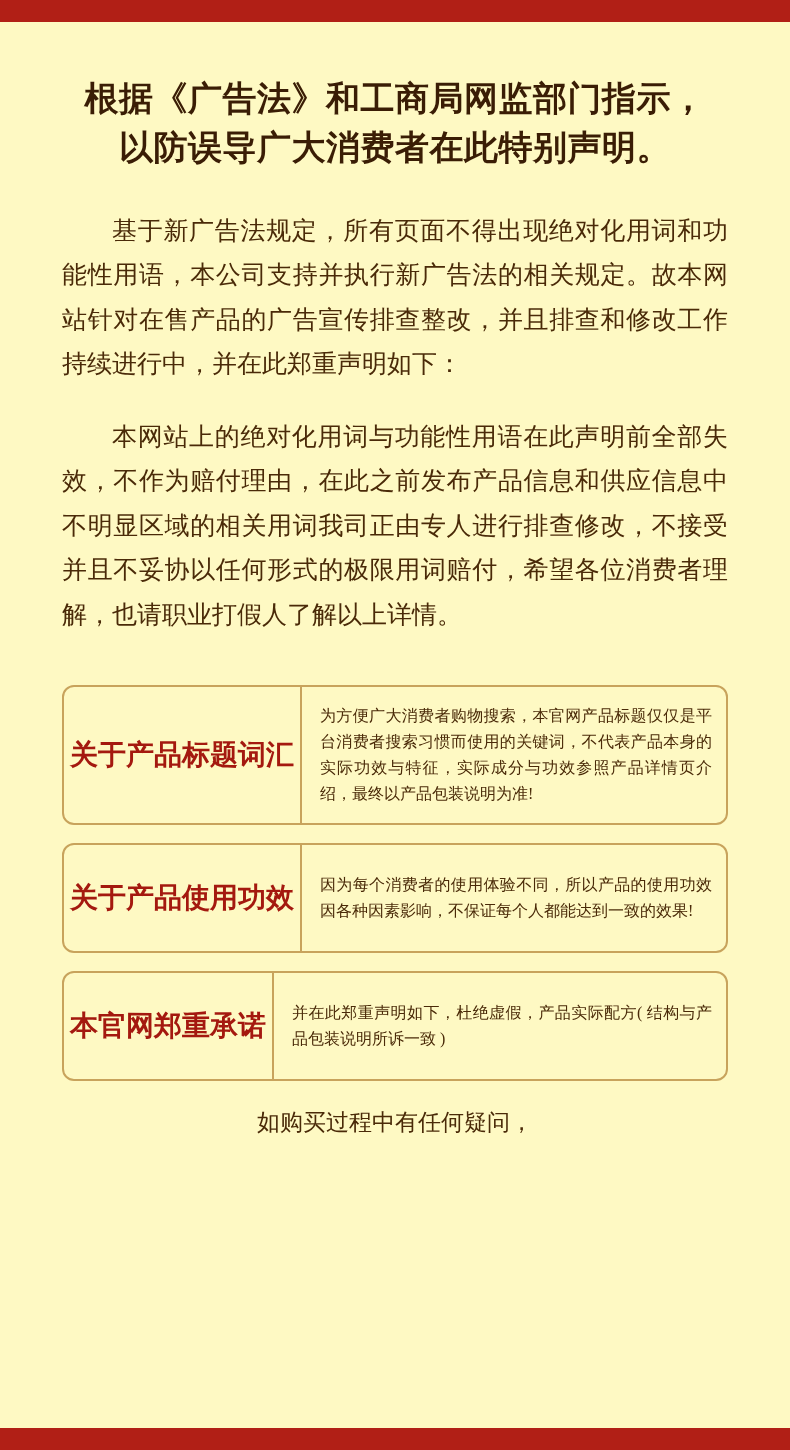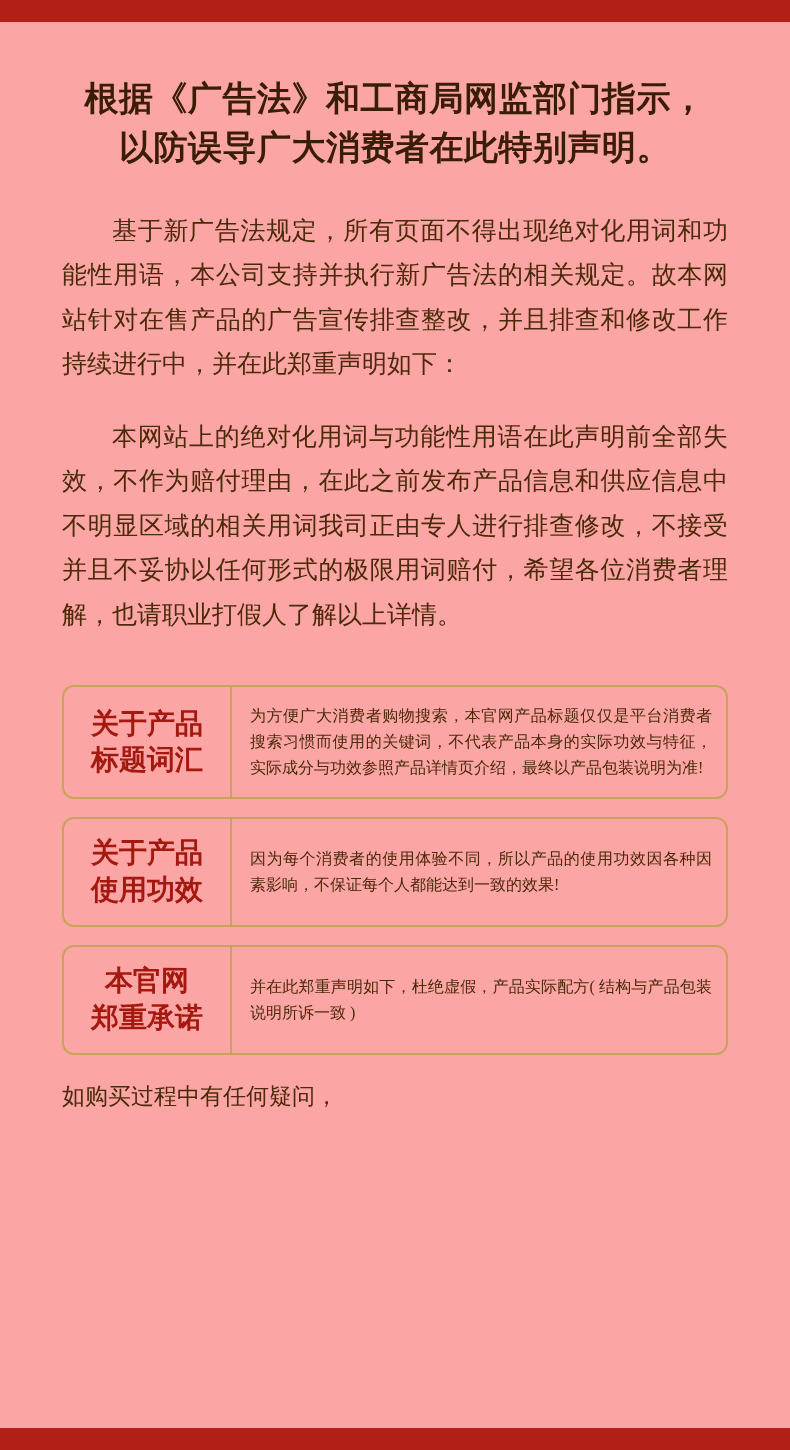--- a/index.html
+++ b/index.html
@@ -10,21 +10,21 @@
     width: 790px;
     height: 1450px;
     background: #edd9ad;
     font-family: "Liberation Serif", "DejaVu Serif", serif;
     overflow: hidden;
   }
   .page {
     position: relative;
     width: 790px;
     height: 1450px;
-    background: #fca5a5;
+    background: #fef9c3;
     box-sizing: border-box;
   }
   .bar-top {
     position: absolute;
     top: 0;
     left: 0;
     width: 790px;
     height: 22px;
     background: #b11f16;
   }
@@ -82,21 +82,21 @@
     display: flex;
     align-items: stretch;
     margin-bottom: 18px;
     background: transparent;
     box-sizing: border-box;
     min-height: 110px;
   }
   .card-title {
     flex: 0 0 168px;
     display: flex;
-    flex-direction: column;
+    flex-direction: row;
     align-items: center;
     justify-content: center;
     color: #a4190f;
     font-weight: bold;
     font-size: 28px;
     line-height: 1.3;
     border-right: 2px solid #c8a35c;
     padding: 12px 6px;
     box-sizing: border-box;
   }
@@ -111,21 +111,21 @@
     line-height: 1.62;
     padding: 16px 14px 16px 18px;
     text-align: justify;
     text-justify: inter-ideograph;
     display: flex;
     align-items: center;
     box-sizing: border-box;
   }
   .footer {
     margin-top: 24px;
-    text-align: left;
+    text-align: center;
     color: #4a2a08;
     font-size: 23px;
     line-height: 1.55;
   }
   .footer .line {
     display: block;
   }
 </style>
 </head>
 <body>

